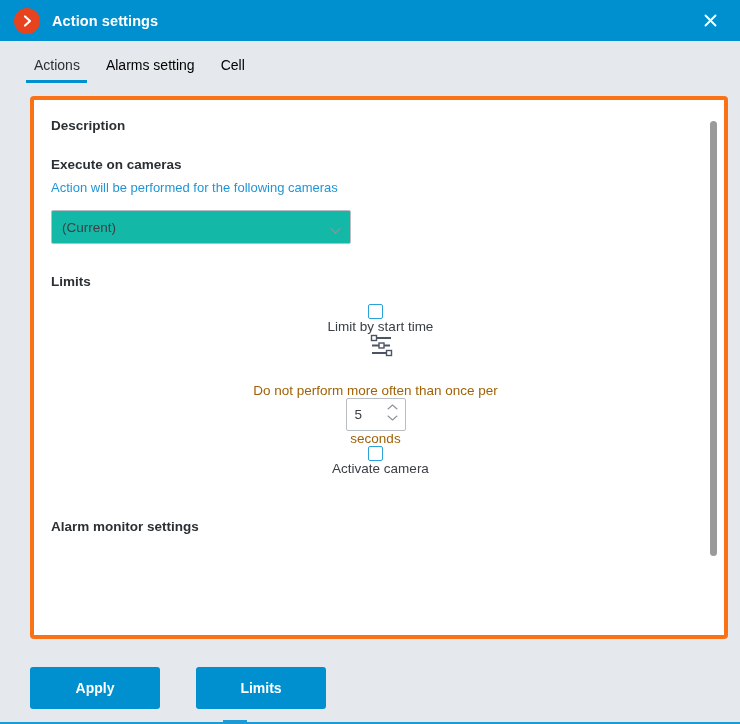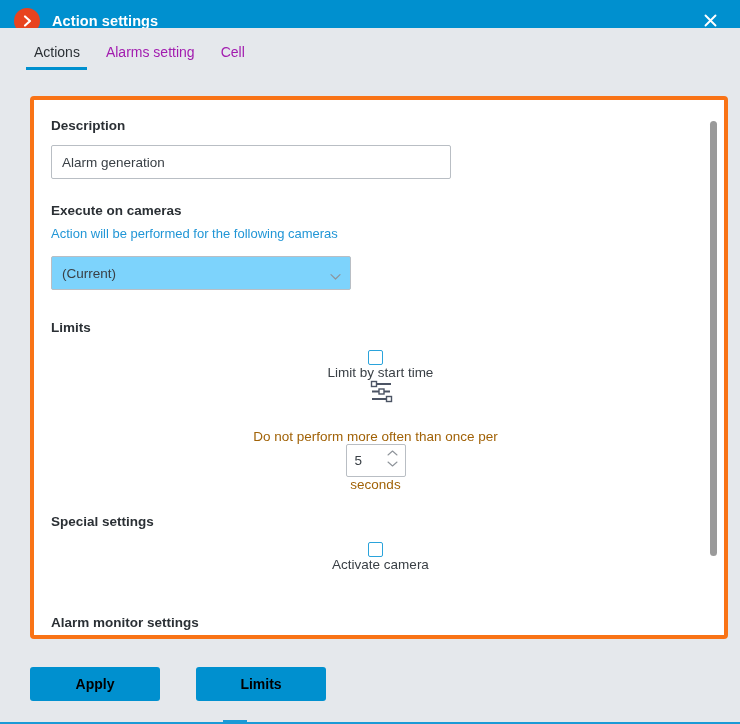--- a/index.html
+++ b/index.html
@@ -51,32 +51,32 @@
     display: flex;
     align-items: center;
     justify-content: center;
     cursor: pointer;
   }
   .close-btn svg { display:block; }
 
   
   .tabbar {
     position: absolute;
-    left: 0; top: 28px;
+    left: 0; top: 41px;
     width: 740px; height: 47px;
     background: #e5e8ec;
     display: flex;
     align-items: flex-start;
     padding-left: 26px;
     box-sizing: border-box;
   }
   .tab {
     position: relative;
     font-size: 14px;
-    color: #a21caf;
+    color: #000000;
     padding: 16px 8px 12px 8px;
     cursor: pointer;
     white-space: nowrap;
   }
   .tab + .tab { margin-left: 10px; }
   .tab.active { color: #2b3035; }
   .tab.active::after {
     content: "";
     position: absolute;
     left: 0; right: 1px;
@@ -140,21 +140,21 @@
   .select-box {
     width: 300px; height: 34px;
     border: 1px solid #b9bec4;
     border-radius: 2px;
     box-sizing: border-box;
     display: flex;
     align-items: center;
     padding: 0 10px;
     font-size: 13.5px;
     color: #3a4046;
-    background: #7dd3fc;
+    background: #14b8a6;
     cursor: pointer;
   }
   .select-chev {
     position: absolute;
     right: 10px; top: 11px;
     pointer-events: none;
   }
 
   .row { display: flex; align-items: center; flex-direction: column; }
 
@@ -236,23 +236,23 @@
     width: 7px;
     height: 435px;
     background: #9a9a9a;
     border-radius: 4px;
     cursor: pointer;
   }
 
   
   .btn {
     position: absolute;
-    height: 34px;
+    height: 42px;
     background: #0090cf;
-    color: #000000;
+    color: #ffffff;
     border: none;
     border-radius: 3px;
     font-family: "Liberation Sans", sans-serif;
     font-size: 14px;
     font-weight: bold;
     cursor: pointer;
   }
   #apply-btn { left: 30px; top: 667px; width: 130px; }
   #cancel-btn { left: 196px; top: 667px; width: 130px; }
 
@@ -297,21 +297,20 @@
   <div class="tab">
     <span>Cell</span>
   </div>
 </div>
 
 <div class="card">
   <div class="card-inner">
 
     
     <div class="section-head">Description</div>
-    <input class="text-input" type="text" value="Alarm generation" style="">
 
     
     <div class="section-head" style="margin-top:24px;margin-bottom:8px;">Execute on cameras</div>
     <div class="hint-link">Action will be performed for the following cameras</div>
 
     <div class="select-wrap">
       <div class="select-box">
         <span>(Current)</span>
       </div>
       <span class="select-chev">
@@ -349,21 +348,20 @@
           </svg>
           <svg width="11" height="6" viewBox="0 0 11 6">
             <path d="M1 1 L5.5 5 L10 1" fill="none" stroke="#8e949a" stroke-width="1.1" stroke-linecap="round" stroke-linejoin="round"></path>
           </svg>
         </span>
       </div>
       <span class="inline-text">seconds</span>
     </div>
 
     
-    <div class="section-head" style="margin-top:22px;margin-bottom:13px;">Special settings</div>
     <div class="row">
       <div class="cbox"></div>
       <span class="cb-label">Activate camera</span>
     </div>
 
     
     <div class="section-head" style="margin-top:43px;margin-bottom:18px;">Alarm monitor settings</div>
 
   </div>
 

